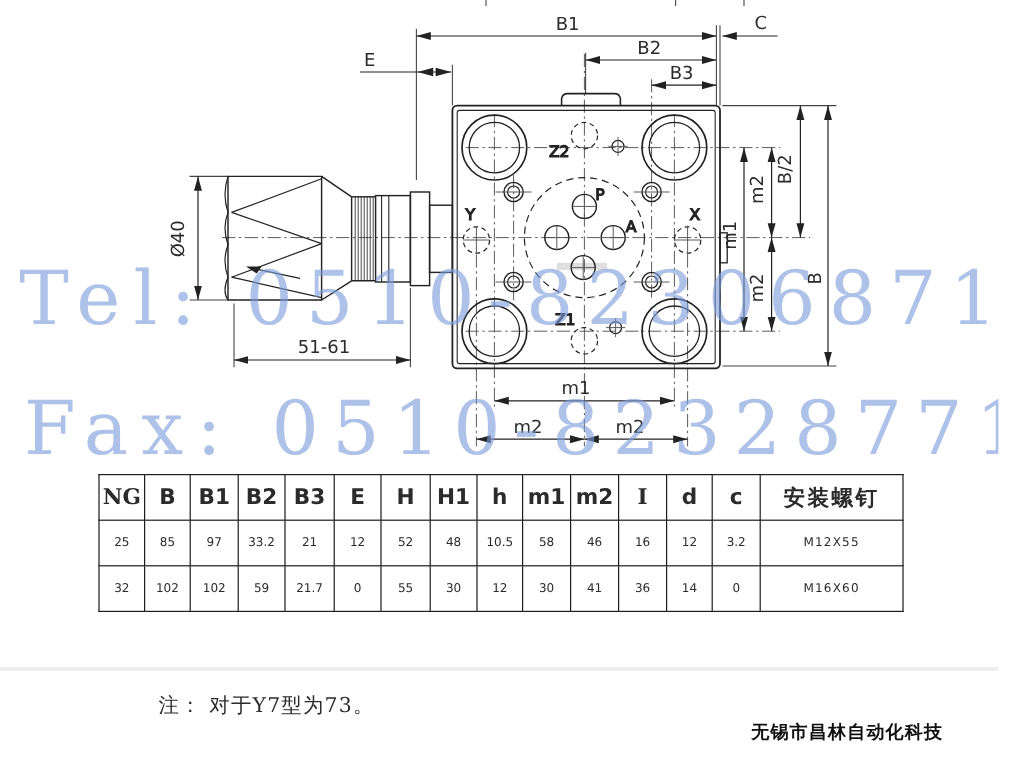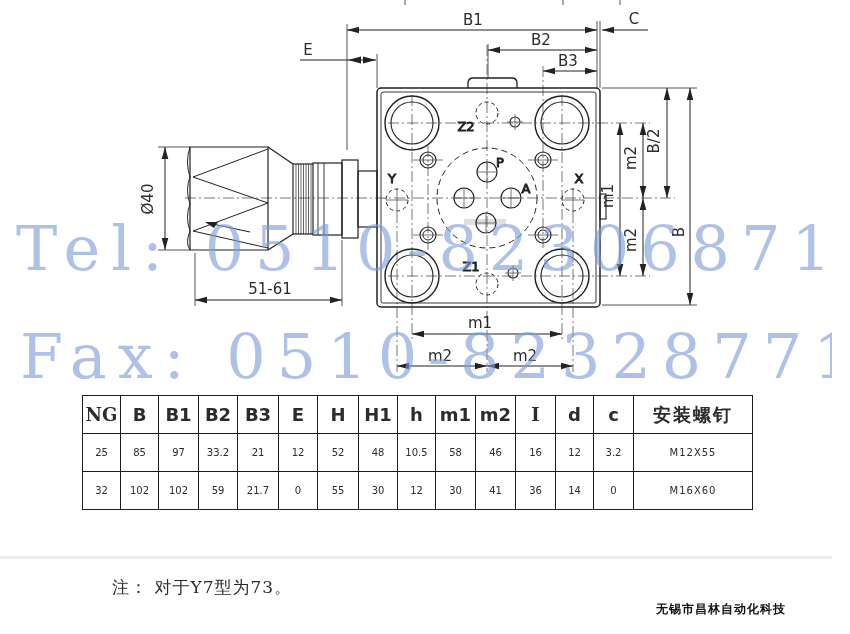--- a/index.html
+++ b/index.html
@@ -15,23 +15,23 @@
   .wm.fax{left:20px;top:320px;}
   
   table.dims{position:absolute;left:82px;top:395px;border-collapse:collapse;table-layout:fixed;z-index:3;}
   table.dims td,table.dims th{border:1.5px solid #1c1c1c;text-align:center;vertical-align:middle;
       padding:0;font-weight:normal;color:#2b2b2b;font-size:10px;height:37px;background:transparent;}
   table.dims th{font-size:18px;font-weight:bold;}
   th.ng-h{font-family:"DejaVu Serif","Liberation Serif",serif;font-size:17px;}
   td.ng-c{font-weight:bold;font-size:16px;}
   th.screw-h{font-size:16px;letter-spacing:2px;}
   td.screw-c{font-size:15px;letter-spacing:1px;}
-  .note{position:absolute;left:112px;top:576px;font-size:17px;color:#2b2b2b;letter-spacing:1px;
+  .note{position:absolute;left:132px;top:576px;font-size:17px;color:#2b2b2b;letter-spacing:1px;
         font-family:"DejaVu Serif","Liberation Serif",serif;z-index:3;}
-  .company{position:absolute;right:46px;top:601px;font-size:12px;font-weight:bold;color:#111;
+  .company{position:absolute;right:46px;top:601px;font-size:15px;font-weight:bold;color:#111;
         letter-spacing:1px;z-index:3;}
   .streak{position:absolute;left:0;top:556px;width:850px;height:3px;background:#ededed;z-index:1;}
   .smudge{position:absolute;left:464px;top:219px;width:42px;height:6px;background:#bfbfbf;opacity:.5;z-index:2;}
 </style>
 </head>
 <body>
 
 <div id="page">
 
   <div class="streak"></div>

